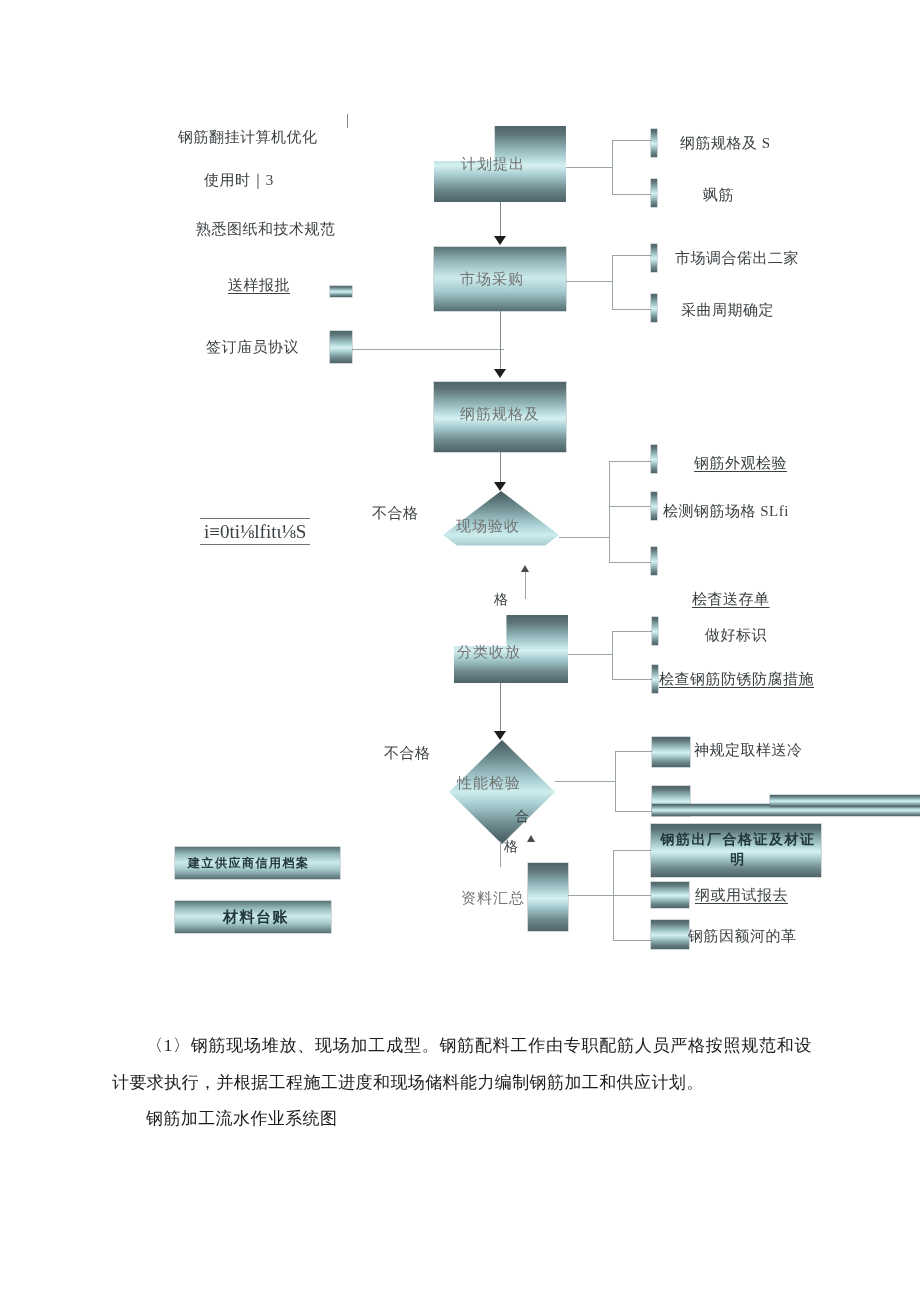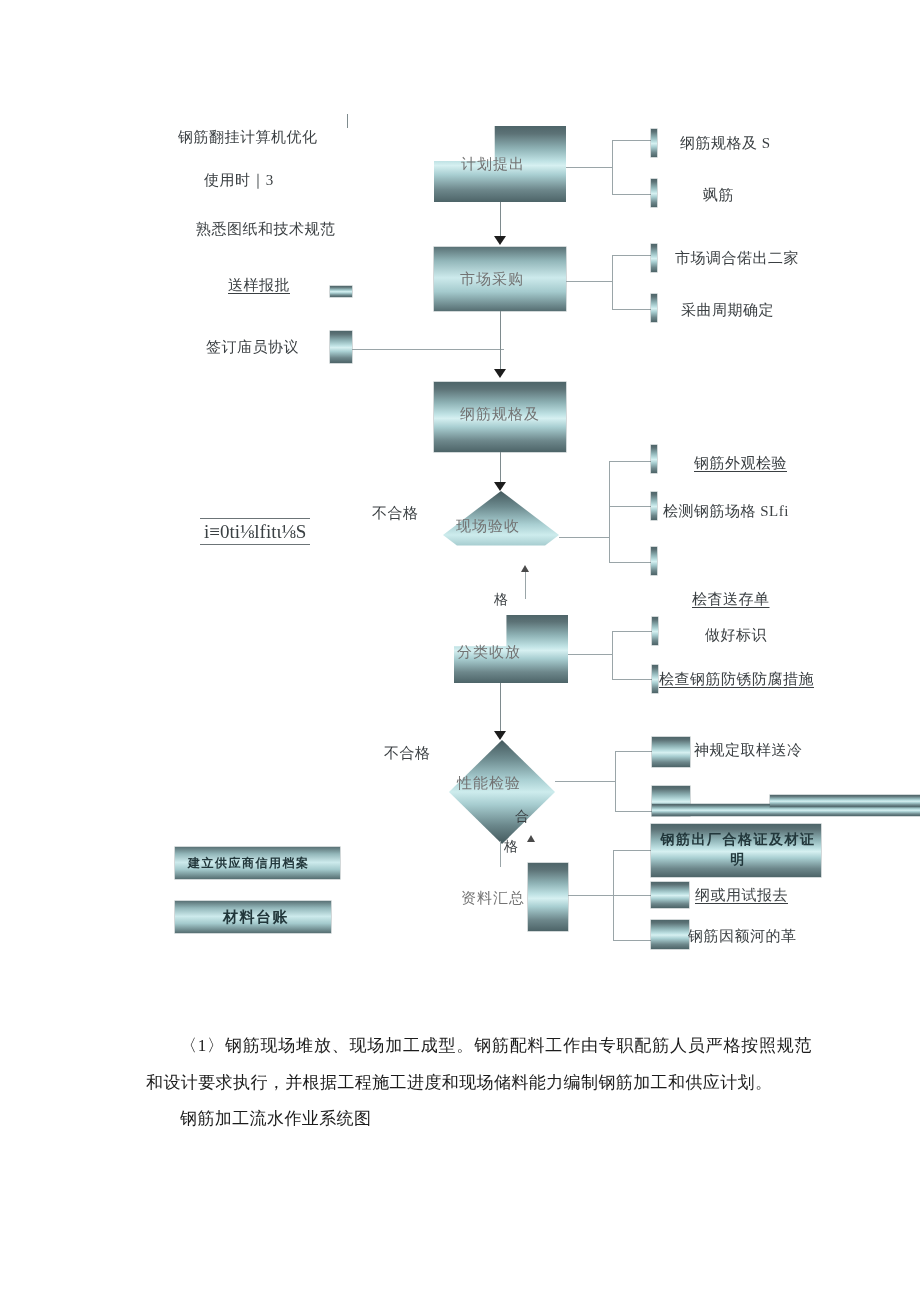--- a/index.html
+++ b/index.html
@@ -140,21 +140,21 @@
     font-size: 17px;
     line-height: 1.6;
     letter-spacing: 0.6px;
   }
   .p-body {
     font-size: 17px;
     line-height: 2.2;
     letter-spacing: 0.4px;
     text-align: justify;
   }
-  .p-indent { text-indent: 34px; margin-left: 34px; }
+  .p-indent { text-indent: 34px; }
 </style>
 </head>
 <body>
 
 <div id="page">
 
   <div class="abs" style="left:0; top:9px; width:796px; height:955px;">
 
     <div class="dtext" style="left:178px; top:120px;">钢筋翻挂计算机优化</div>
     <div class="dtext" style="left:204px; top:163px;">使用时｜3</div>

